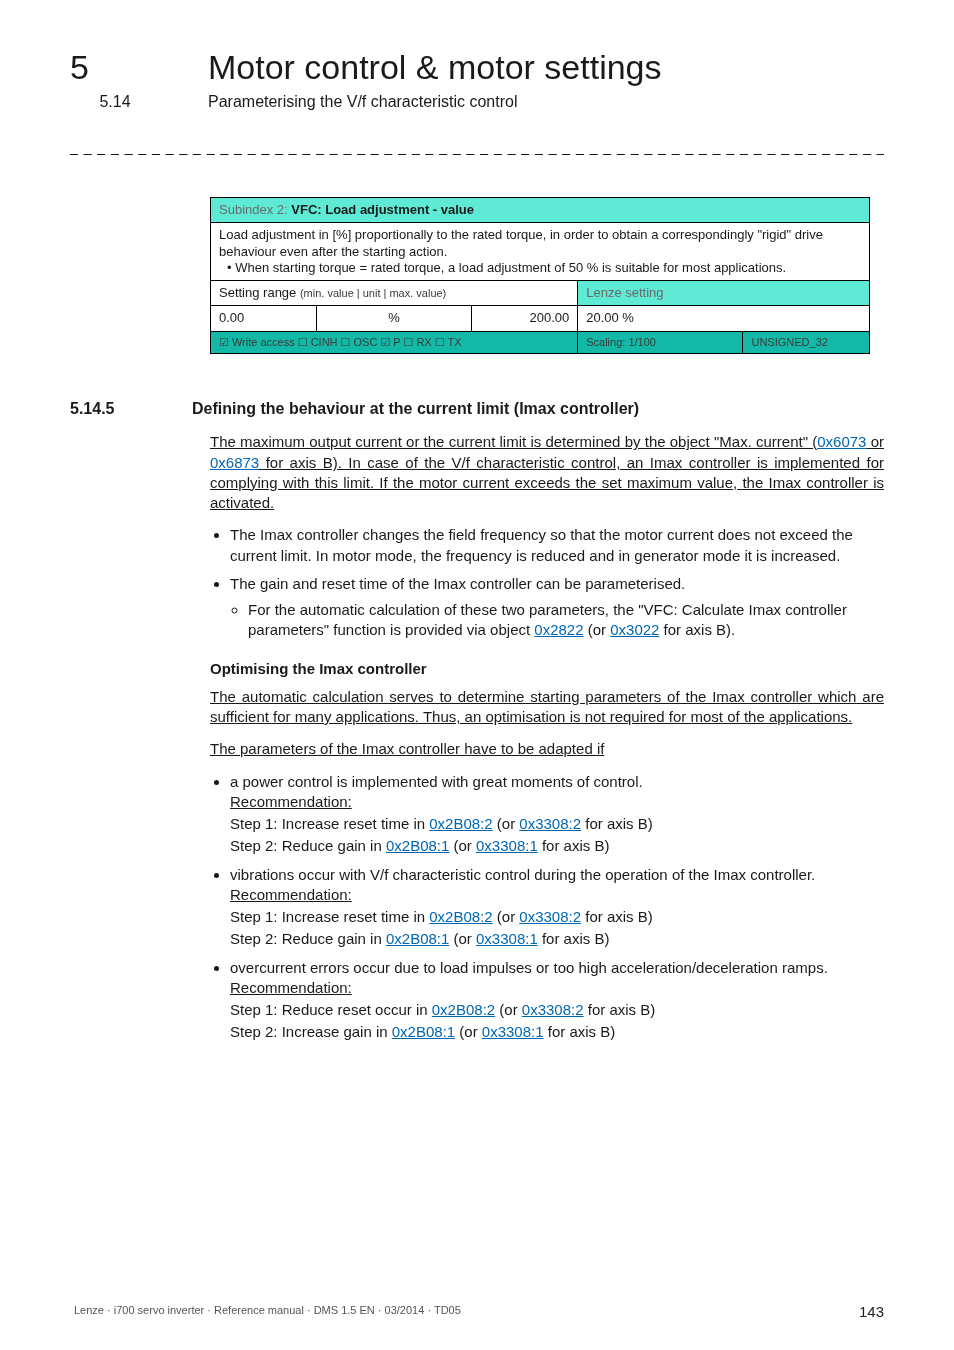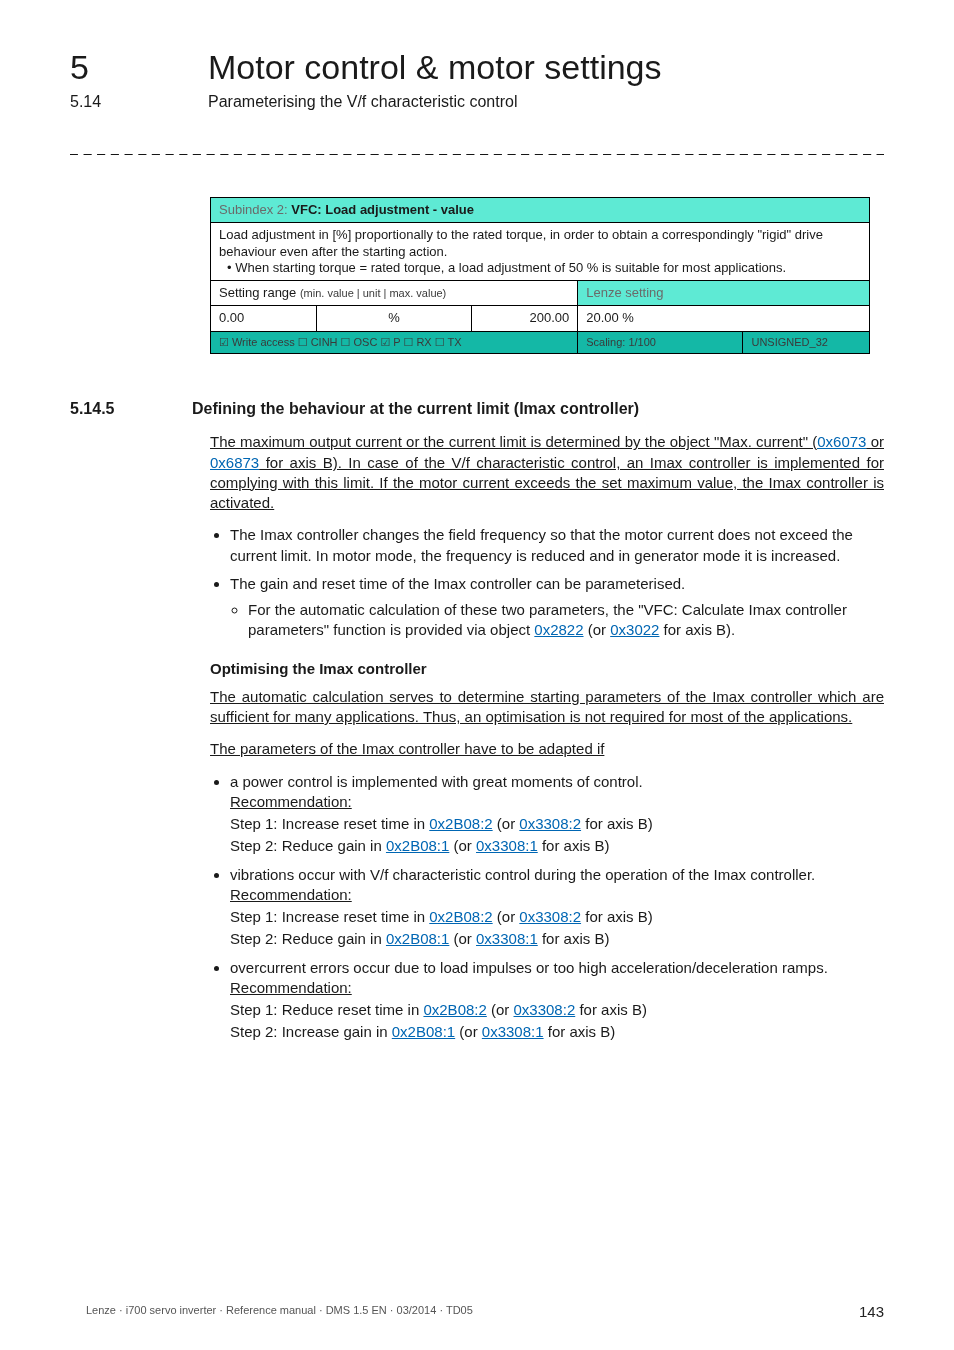--- a/index.html
+++ b/index.html
@@ -33,20 +33,21 @@
   }
   .chapter-title {
     font-size: 34px;
     font-weight: 400;
   }
   .subchapter-line {
     display: flex;
     align-items: baseline;
     gap: 48px;
     margin-top: 6px;
+    text-align: center;
   }
   .subchapter-num {
     font-size: 16px;
     width: 90px;
   }
   .subchapter-title {
     font-size: 16px;
   }
   .dash-rule {
     margin-top: 28px;
@@ -121,21 +122,21 @@
   .subhead {
     font-weight: 700;
     margin-top: 18px;
     margin-bottom: 8px;
   }
   .underline { text-decoration: underline; }
   .step { margin: 2px 0 2px 0; }
 
   .footer {
     position: absolute;
-    left: 86px;
+    left: 74px;
     bottom: 34px;
     font-size: 11px;
     color: #555;
   }
   .pagenum {
     position: absolute;
     right: 70px;
     bottom: 30px;
     font-size: 15px;
     color: #222;
@@ -236,21 +237,21 @@
         </div>
         <div class="step">
           <span>Step 2: Reduce gain in </span><a href="#" class="link">0x2B08:1</a><span> (or </span><a href="#" class="link">0x3308:1</a><span> for axis B)</span>
         </div>
       </li>
 
       <li>
         <span>overcurrent errors occur due to load impulses or too high acceleration/deceleration ramps.</span><br>
         <span class="underline">Recommendation:</span>
         <div class="step">
-          <span>Step 1: Reduce reset time in </span><a href="#" class="link">0x2B08:2</a><span> (or </span><a href="#" class="link">0x3308:2</a><span> for axis B)</span>
+          <span>Step 1: Reduce reset occur in </span><a href="#" class="link">0x2B08:2</a><span> (or </span><a href="#" class="link">0x3308:2</a><span> for axis B)</span>
         </div>
         <div class="step">
           <span>Step 2: Increase gain in </span><a href="#" class="link">0x2B08:1</a><span> (or </span><a href="#" class="link">0x3308:1</a><span> for axis B)</span>
         </div>
       </li>
     </ul>
   </div>
 
   <div class="footer">Lenze · i700 servo inverter · Reference manual · DMS 1.5 EN · 03/2014 · TD05</div>
   <div class="pagenum">143</div>

